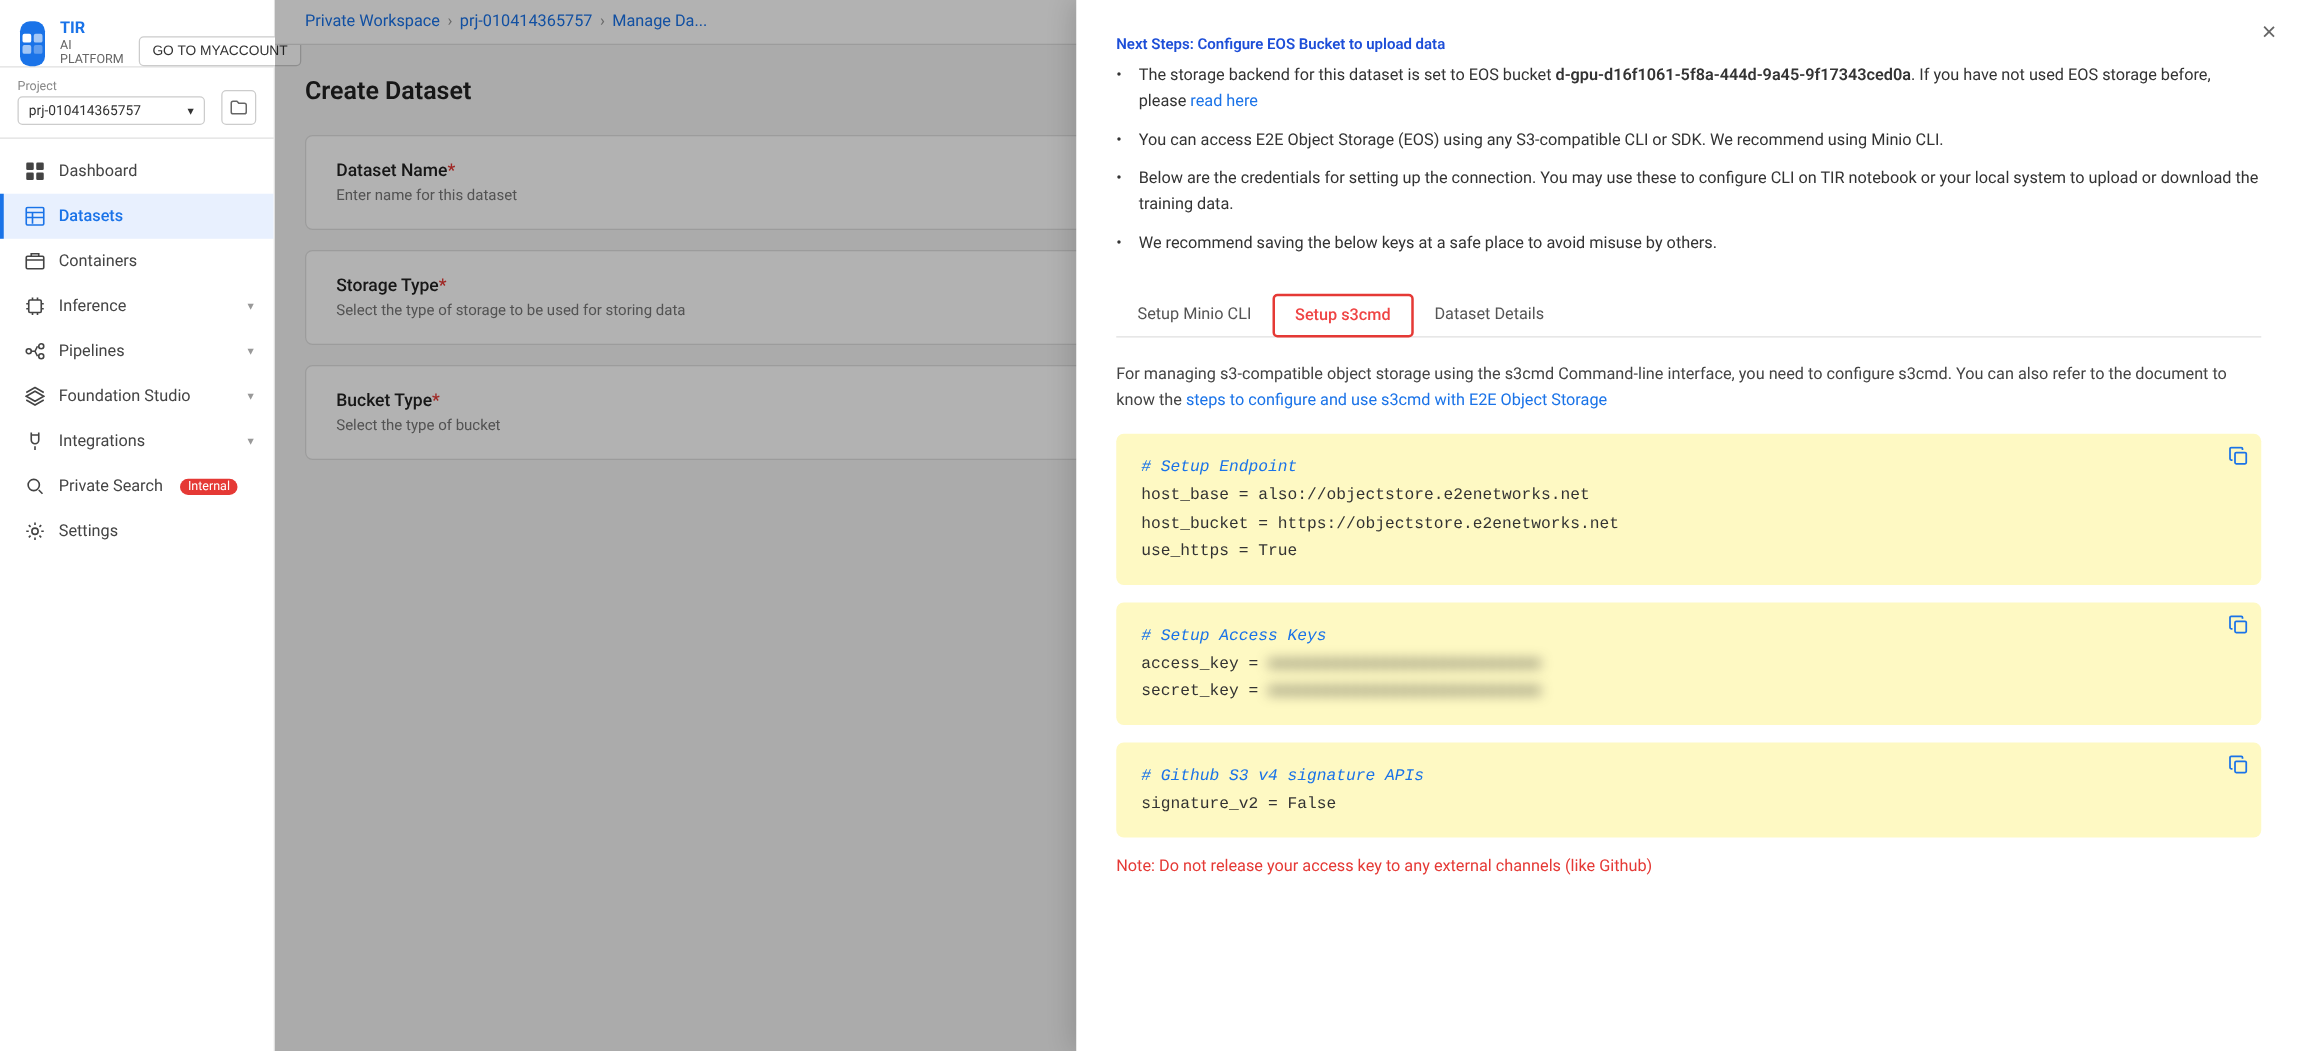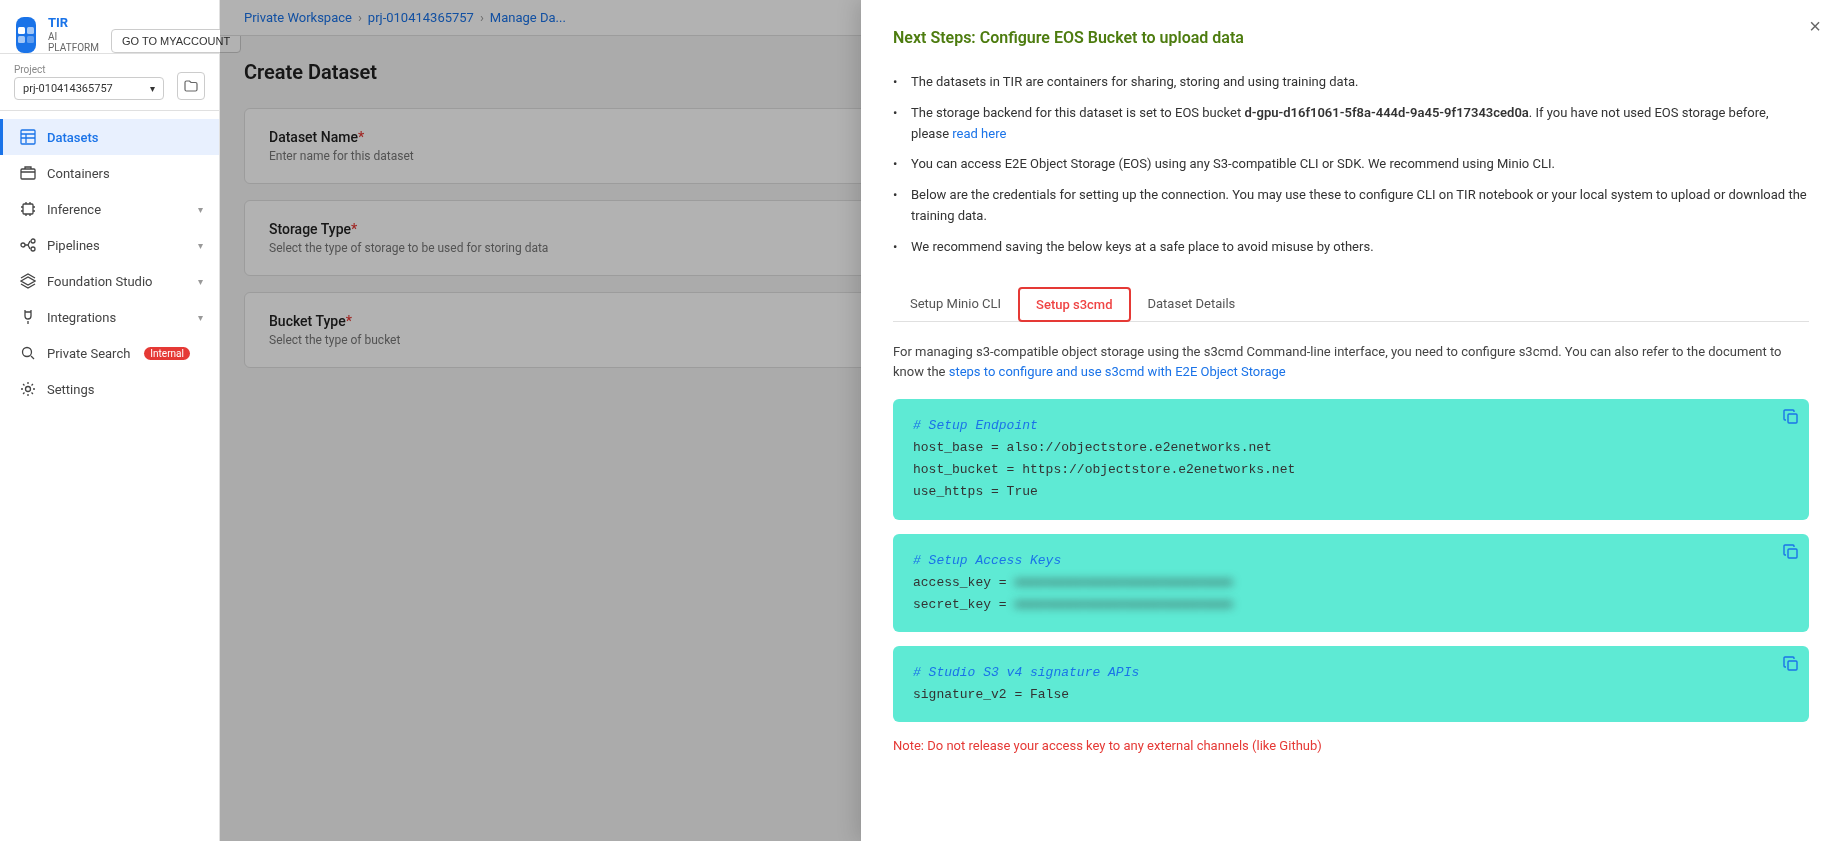--- a/index.html
+++ b/index.html
@@ -35,40 +35,40 @@
     .field-label { font-size: 14px; font-weight: 500; color: #222; margin-bottom: 4px; }
     .field-label .required { color: #e53935; }
     .field-hint { font-size: 12px; color: #777; }
 
     
     .overlay-backdrop { position: absolute; top: 0; left: 0; right: 0; bottom: 0; background: rgba(0,0,0,0.3); z-index: 100; }
 
     
     .modal-panel { position: fixed; top: 0; right: 0; width: 980px; height: 100vh; background: #fff; z-index: 200; overflow-y: auto; box-shadow: -4px 0 20px rgba(0,0,0,0.15); padding: 28px 32px; }
     .modal-close { position: absolute; top: 16px; right: 20px; font-size: 20px; cursor: pointer; color: #666; background: none; border: none; line-height: 1; }
-    .modal-title { font-size: 16px; font-weight: 600; color: #4d7c0f; margin-bottom: 20px; padding-right: 30px; }
+    .modal-title { font-size: 12px; font-weight: 600; color: #1d4ed8; margin-bottom: 4px; padding-right: 30px; }
 
     
     .info-list { list-style: none; margin-bottom: 24px; }
     .info-list li { padding: 5px 0 5px 18px; position: relative; font-size: 13px; color: #333; line-height: 1.6; }
     .info-list li::before { content: '•'; position: absolute; left: 0; color: #333; }
     .info-list li a { color: #1a73e8; text-decoration: none; }
     .info-list li strong { font-weight: 600; }
 
     
     .tabs { display: flex; border-bottom: 1px solid #e0e0e0; margin-bottom: 20px; gap: 0; }
     .tab { padding: 8px 16px; font-size: 13px; cursor: pointer; color: #555; border: 1px solid transparent; border-radius: 4px 4px 0 0; margin-bottom: -1px; }
     .tab.active { color: #ef4444; border: 2px solid #e53935; border-radius: 4px; background: #fff; font-weight: 500; margin-bottom: -1px; }
 
     
     .tab-desc { font-size: 13px; color: #444; margin-bottom: 16px; line-height: 1.6; }
     .tab-desc a { color: #1a73e8; text-decoration: none; }
 
     
-    .code-block { background: #5eead4; border-radius: 6px; padding: 16px 20px; margin-bottom: 14px; position: relative; font-family: 'Courier New', Courier, monospace; font-size: 13px; color: #333; line-height: 1.7; }
+    .code-block { background: #fef9c3; border-radius: 6px; padding: 16px 20px; margin-bottom: 14px; position: relative; font-family: 'Courier New', Courier, monospace; font-size: 13px; color: #333; line-height: 1.7; }
     .code-comment { color: #1a73e8; font-style: italic; }
     .copy-btn { position: absolute; top: 10px; right: 10px; cursor: pointer; color: #1a73e8; font-size: 16px; background: none; border: none; }
     .code-line { display: block; }
     .blurred { filter: blur(5px); user-select: none; }
 
     
     .note-text { color: #e53935; font-size: 13px; margin-top: 16px; }
 
     
     .top-bar { display: flex; align-items: flex-end; background: #fff; border-bottom: 1px solid #e0e0e0; padding: 0 16px; height: 54px; gap: 12px; flex-shrink: 0; }
@@ -106,20 +106,31 @@
       </div>
       <div class="folder-icon-btn">
         <svg width="14" height="14" viewBox="0 0 14 14" fill="none">
           <path d="M1 3.5C1 2.67 1.67 2 2.5 2H5.5L7 3.5H11.5C12.33 3.5 13 4.17 13 5V10.5C13 11.33 12.33 12 11.5 12H2.5C1.67 12 1 11.33 1 10.5V3.5Z" stroke="#666" stroke-width="1.2" fill="none"></path>
         </svg>
       </div>
     </div>
 
     <div class="nav-items">
 
+      <div class="nav-item">
+        <span class="nav-item-icon">
+          <svg width="16" height="16" viewBox="0 0 16 16" fill="currentColor">
+              <rect x="1" y="1" width="6" height="6" rx="1"></rect>
+              <rect x="9" y="1" width="6" height="6" rx="1"></rect>
+              <rect x="1" y="9" width="6" height="6" rx="1"></rect>
+              <rect x="9" y="9" width="6" height="6" rx="1"></rect>
+            </svg>
+        </span>
+        <span>Dashboard</span>
+      </div>
 
       <div class="nav-item active">
         <span class="nav-item-icon">
           <svg width="16" height="16" viewBox="0 0 16 16" fill="none" stroke="#1a73e8" stroke-width="1.3">
               <rect x="1" y="1" width="14" height="14" rx="1"></rect>
               <path d="M1 5h14M1 9h14M6 5v9"></path>
             </svg>
         </span>
         <span>Datasets</span>
       </div>
@@ -240,21 +251,20 @@
     </div>
 
     <div class="overlay-backdrop"></div>
   </div>
 
   <div class="modal-panel">
     <button class="modal-close">×</button>
     <div class="modal-title">Next Steps: Configure EOS Bucket to upload data</div>
 
     <ul class="info-list">
-      <li>The datasets in TIR are containers for sharing, storing and using training data.</li>
       <li>
         The storage backend for this dataset is set to EOS bucket <strong>d-gpu-d16f1061-5f8a-444d-9a45-9f17343ced0a</strong>. If you have not used EOS storage before, please <a href="#">read here</a>
       </li>
       <li>You can access E2E Object Storage (EOS) using any S3-compatible CLI or SDK. We recommend using Minio CLI.</li>
       <li>Below are the credentials for setting up the connection. You may use these to configure CLI on TIR notebook or your local system to upload or download the training data.</li>
       <li>We recommend saving the below keys at a safe place to avoid misuse by others.</li>
     </ul>
 
     <div class="tabs">
       <div class="tab">Setup Minio CLI</div>
@@ -291,20 +301,20 @@
       <span class="code-line">secret_key = <span class="blurred">●●●●●●●●●●●●●●●●●●●●●●●●●●●●</span></span>
     </div>
 
     <div class="code-block">
       <button class="copy-btn" title="Copy">
         <svg width="16" height="16" viewBox="0 0 16 16" fill="none" stroke="#1a73e8" stroke-width="1.4">
             <rect x="5" y="5" width="9" height="9" rx="1"></rect>
             <path d="M3 11H2a1 1 0 01-1-1V2a1 1 0 011-1h8a1 1 0 011 1v1"></path>
           </svg>
       </button>
-      <span class="code-line code-comment"># Studio S3 v4 signature APIs</span>
+      <span class="code-line code-comment"># Github S3 v4 signature APIs</span>
       <span class="code-line">signature_v2 = False</span>
     </div>
 
     <div class="note-text">Note: Do not release your access key to any external channels (like Github)</div>
   </div>
 
 </div>
 
 </body></html>

